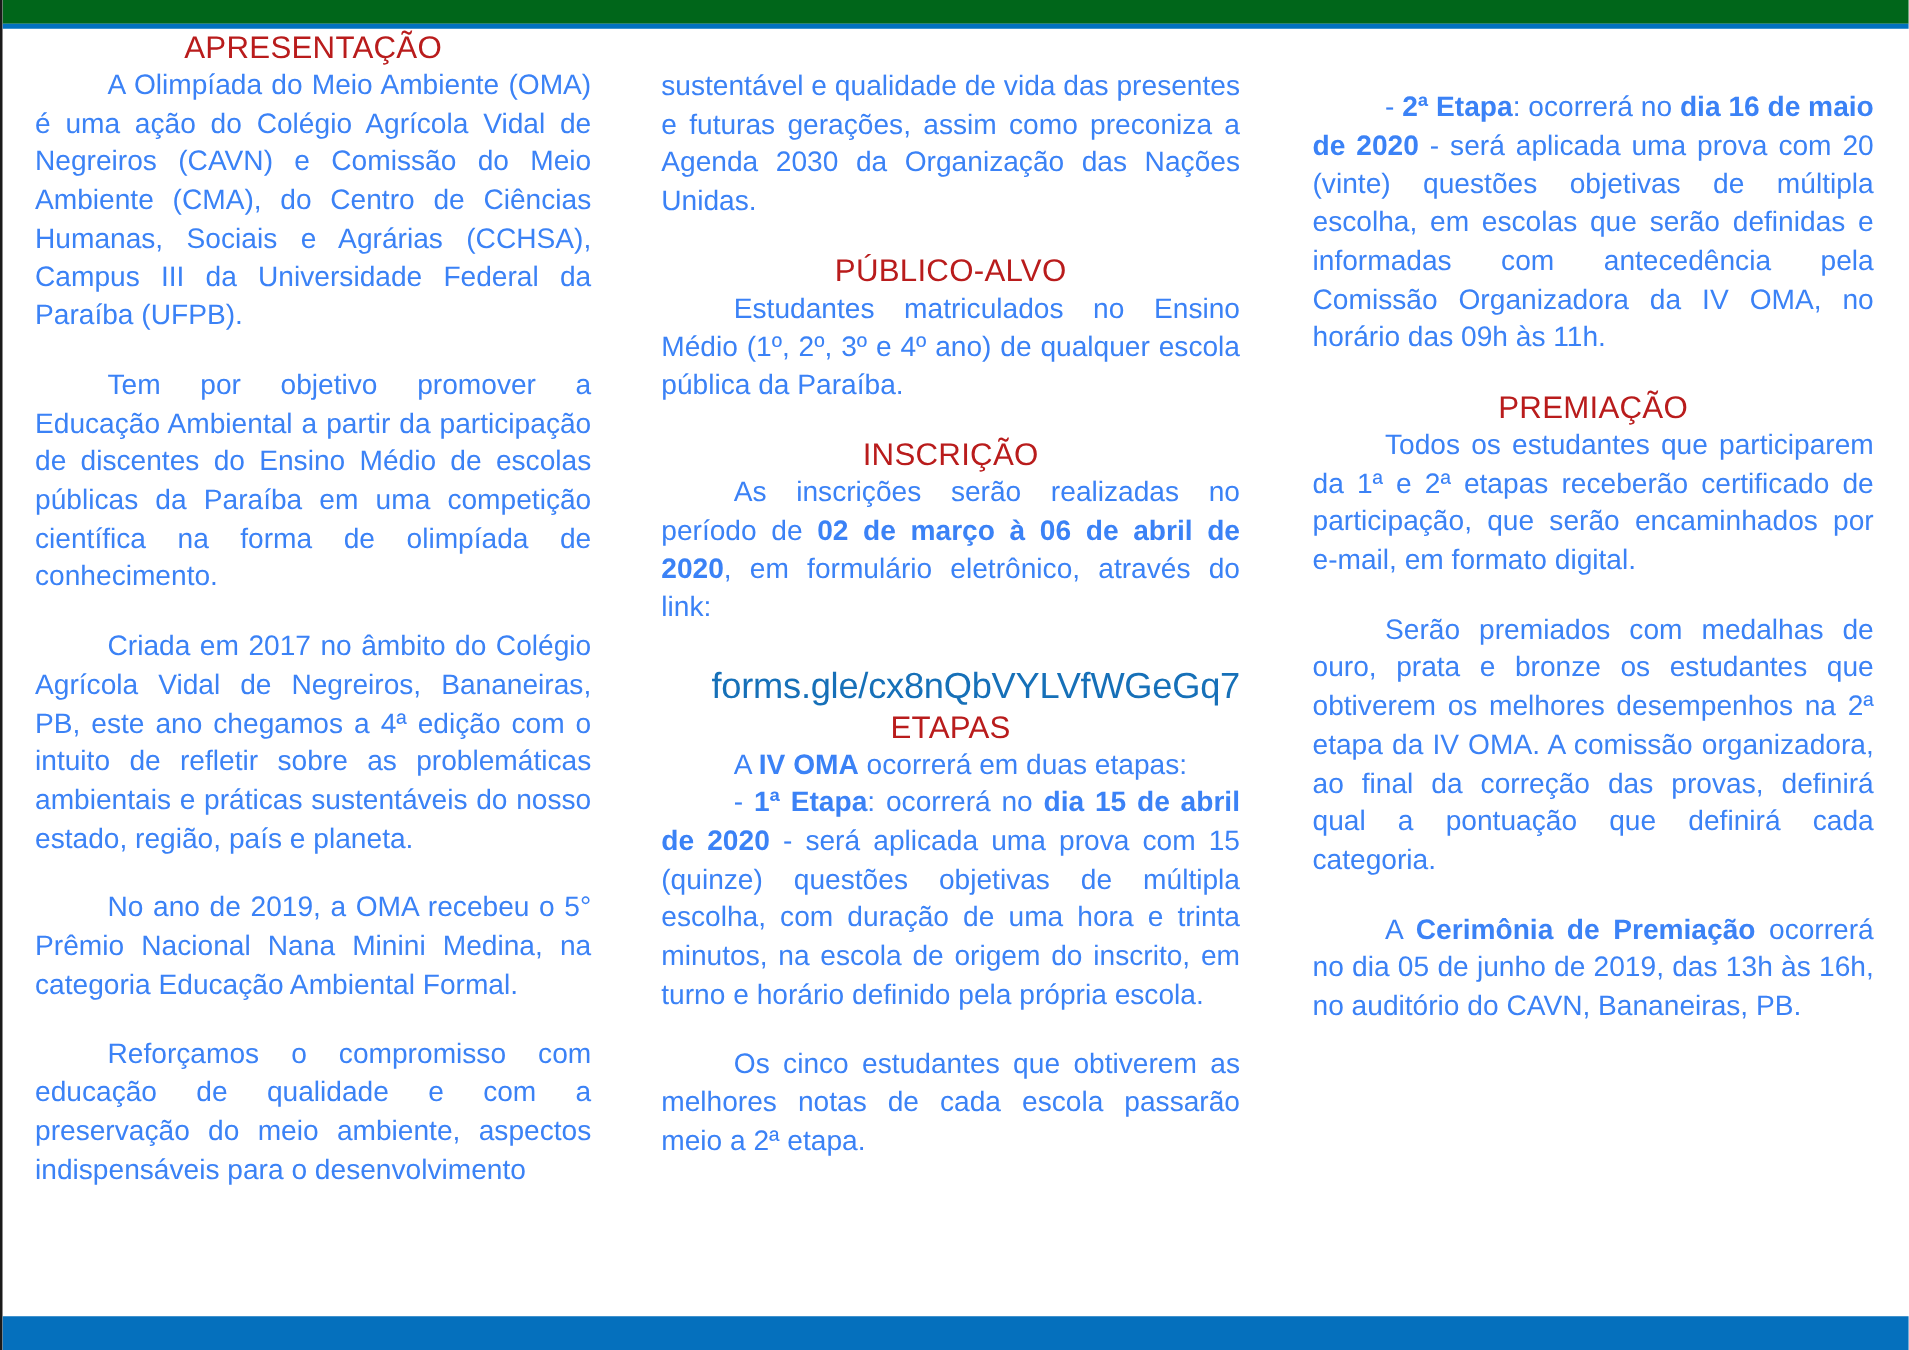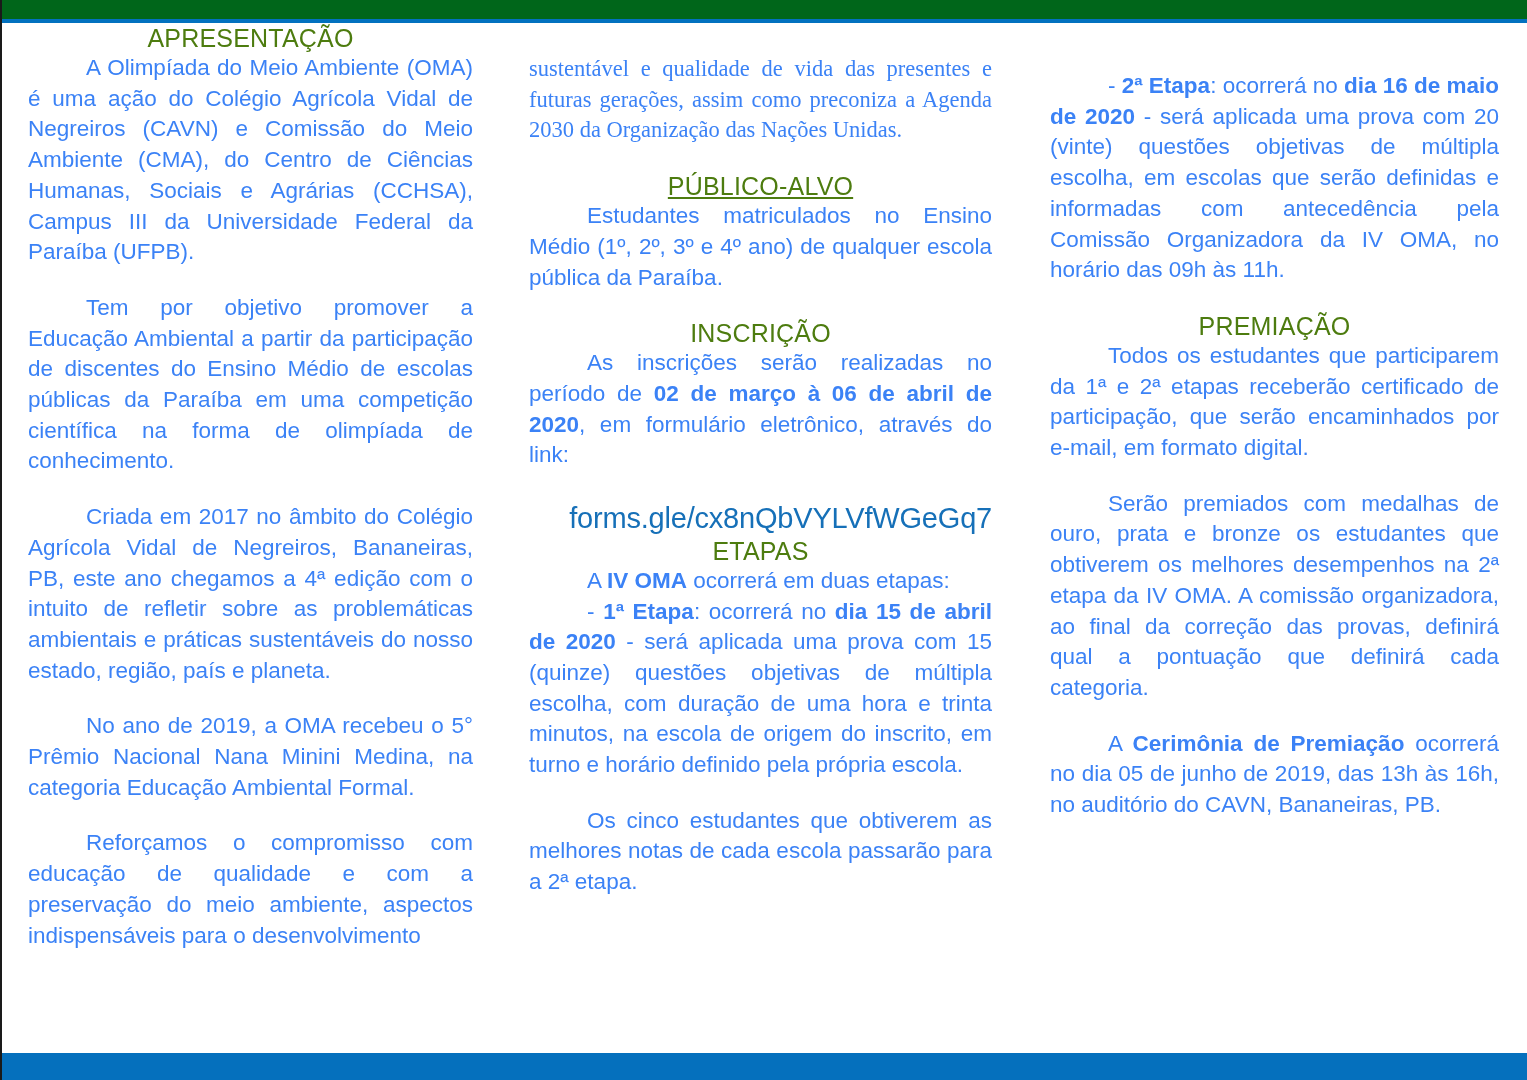--- a/index.html
+++ b/index.html
@@ -59,46 +59,46 @@
     padding: 0 34px;
   }
   .col--one   { padding-left: 26px; padding-right: 38px; }
   .col--two   { padding-left: 18px; padding-right: 28px; }
   .col--three { padding-left: 30px; padding-right: 30px; }
 
   
   h2.section-heading {
     margin: 0;
     padding: 0;
-    color: #4d7c0f;
+    color: #b91c1c;
     font-size: 25px;
     font-weight: normal;
     text-align: center;
     letter-spacing: 0.2px;
     line-height: 1.2;
   }
   .sec-apresentacao { margin-top: 38px; margin-bottom: 18px; }
-  .sec-publico      { margin-top: 46px; margin-bottom: 20px; text-decoration: underline; }
+  .sec-publico      { margin-top: 46px; margin-bottom: 20px; }
   .sec-inscricao    { margin-top: 46px; margin-bottom: 18px; }
   .sec-etapas       { margin-top: 50px; margin-bottom: 16px; }
   .sec-premiacao    { margin-top: 50px; margin-bottom: 18px; }
 
   p.body-text {
     margin: 0 0 25px 0;
     font-size: 22.5px;
     line-height: 1.365;
     color: #3b82f6;
     text-align: justify;
     text-indent: 58px;
     -webkit-hyphens: none;
     hyphens: none;
     word-spacing: 0;
   }
   p.body-text.tight { margin-bottom: 0; }
-  p.body-text.cont { text-indent: 0; margin-bottom: 25px; font-family: Liberation Serif, serif; }
+  p.body-text.cont { text-indent: 0; margin-bottom: 25px; }
   p.body-text b { font-weight: bold; }
 
   .link-line {
     margin: 30px 0 0 0;
     text-align: right;
     font-size: 29px;
     color: #1670b8;
     line-height: 1.2;
     letter-spacing: -0.2px;
     cursor: pointer;
@@ -140,21 +140,21 @@
       <p class="body-text"><span>As inscrições serão realizadas no período de </span><b>02 de março à 06 de abril de 2020</b><span>, em formulário eletrônico, através do link:</span></p>
 
       <div class="link-line">forms.gle/cx8nQbVYLVfWGeGq7</div>
 
       <h2 class="section-heading sec-etapas">ETAPAS</h2>
 
       <p class="body-text tight"><span>A </span><b>IV OMA</b><span> ocorrerá em duas etapas:</span></p>
 
       <p class="body-text"><span>- </span><b>1ª Etapa</b><span>: ocorrerá no </span><b>dia 15 de abril de 2020</b><span> - será aplicada uma prova com 15 (quinze) questões objetivas de múltipla escolha, com duração de uma hora e trinta minutos, na escola de origem do inscrito, em turno e horário definido pela própria escola.</span></p>
 
-      <p class="body-text">Os cinco estudantes que obtiverem as melhores notas de cada escola passarão para a 2ª etapa.</p>
+      <p class="body-text">Os cinco estudantes que obtiverem as melhores notas de cada escola passarão meio a 2ª etapa.</p>
     </div>
 
     <div class="col col--three">
       <p class="body-text" style="margin-top:48px;"><span>- </span><b>2ª Etapa</b><span>: ocorrerá no </span><b>dia 16 de maio de 2020</b><span> - será aplicada uma prova com 20 (vinte) questões objetivas de múltipla escolha, em escolas que serão definidas e informadas com antecedência pela Comissão Organizadora da IV OMA, no horário das 09h às 11h.</span></p>
 
       <h2 class="section-heading sec-premiacao">PREMIAÇÃO</h2>
 
       <p class="body-text">Todos os estudantes que participarem da 1ª e 2ª etapas receberão certificado de participação, que serão encaminhados por e-mail, em formato digital.</p>
 
       <p class="body-text">Serão premiados com medalhas de ouro, prata e bronze os estudantes que obtiverem os melhores desempenhos na 2ª etapa da IV OMA. A comissão organizadora, ao final da correção das provas, definirá qual a pontuação que definirá cada categoria.</p>

